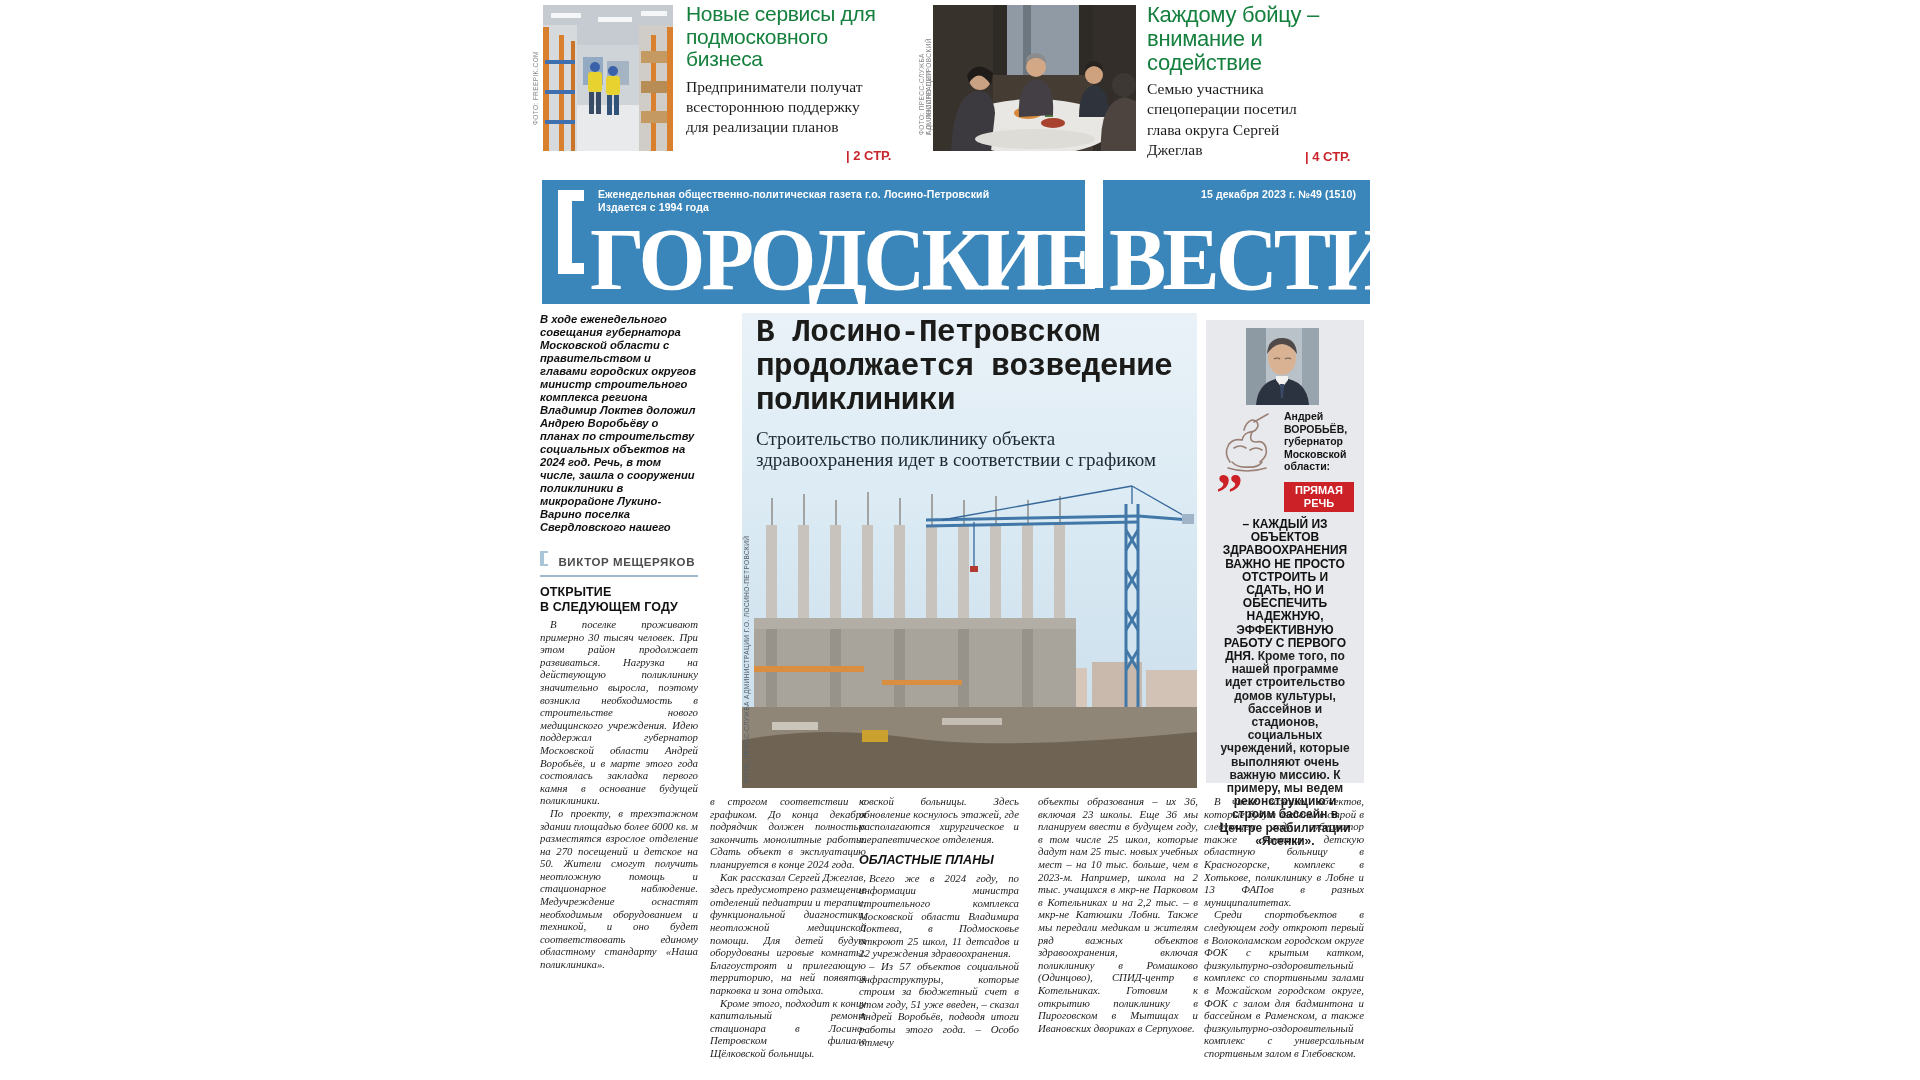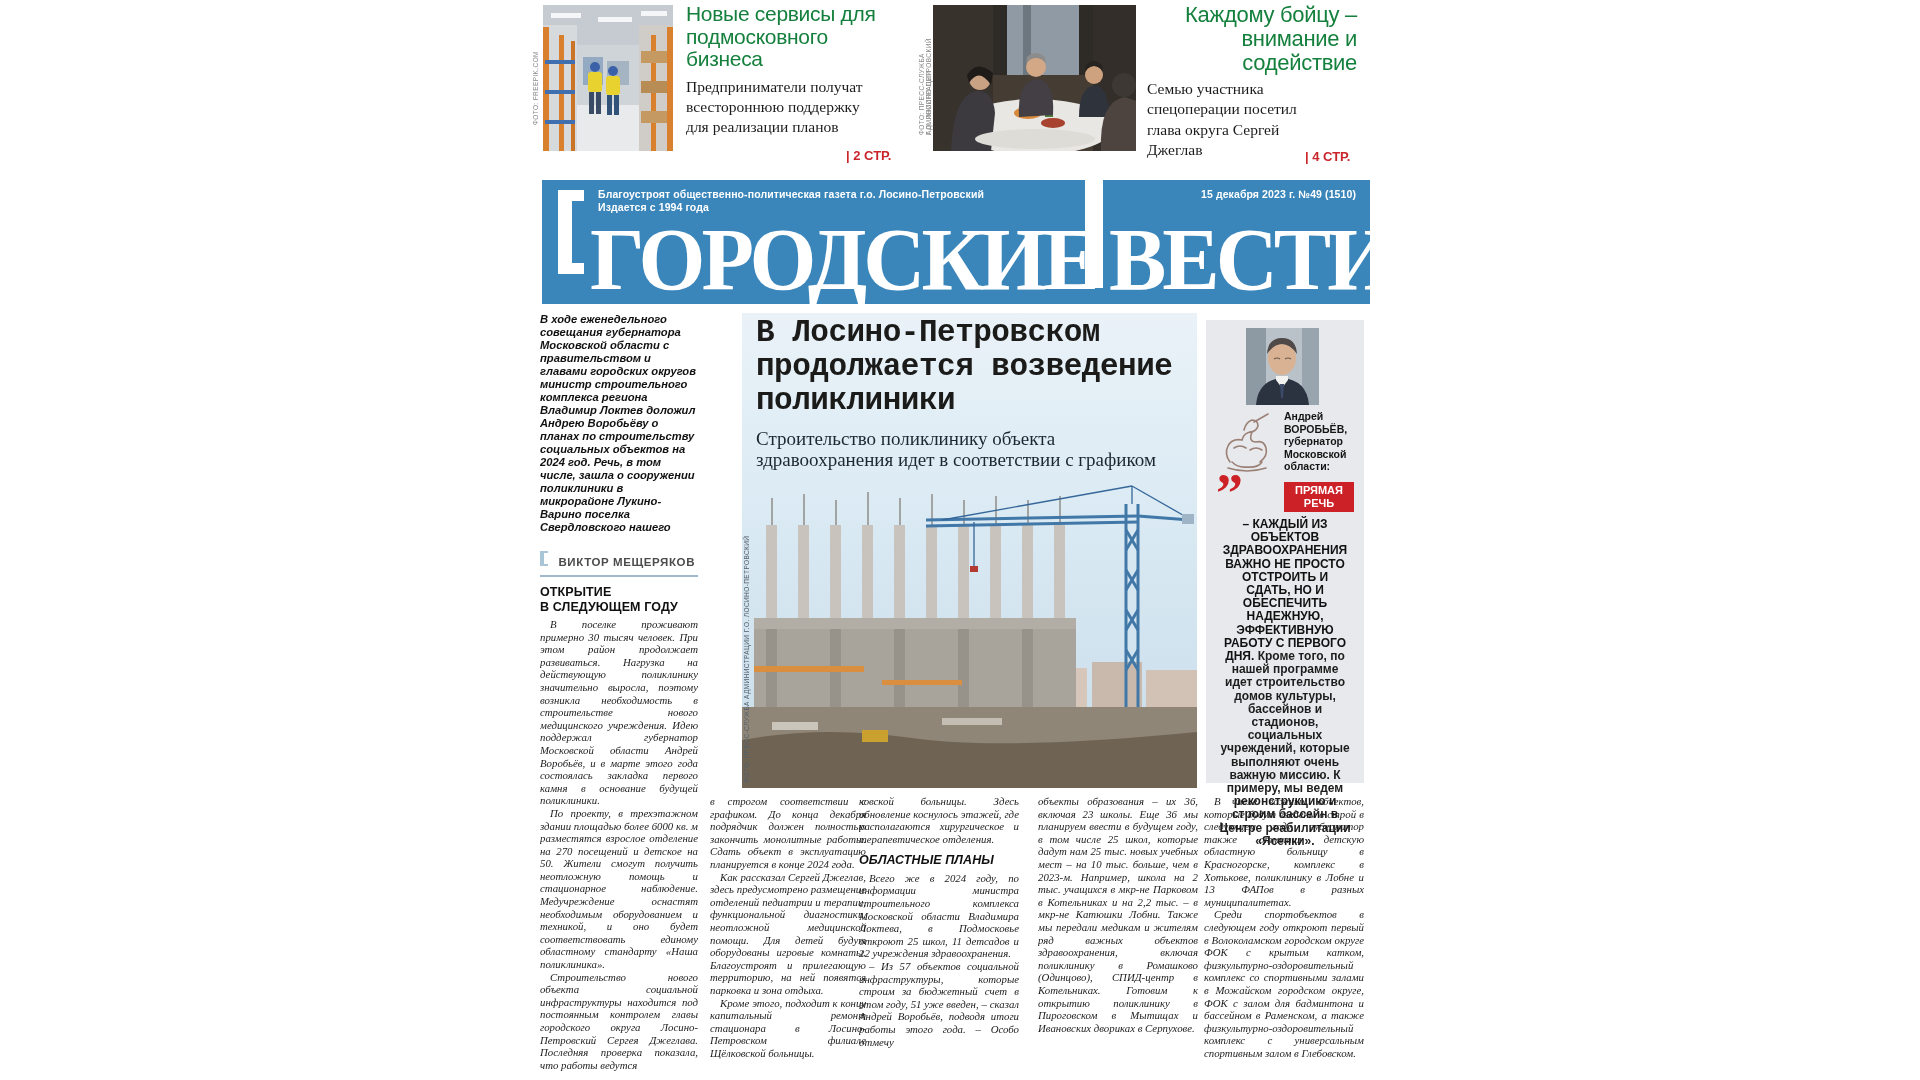--- a/index.html
+++ b/index.html
@@ -132,28 +132,28 @@
           <path d="M152 66 Q161 56 170 66 L169 60 Q160 52 153 60 Z" fill="#262320"></path>
         </g>
       <g>
           <path d="M168 146 Q166 96 192 92 L203 96 L203 146 Z" fill="#4d4440"></path>
           <circle cx="191" cy="80" r="12" fill="#3d3834"></circle>
         </g>
       <ellipse cx="102" cy="134" rx="60" ry="10" fill="#dedcd6"></ellipse>
     </svg>
   </div>
   <div class="abs" style="left:609px;top:3px;width:223px;height:170px;">
-    <div class="t-head" style="font-size:22px;width:210px;text-align:right;">Каждому бойцу – внимание и содействие</div>
+    <div class="t-head" style="font-size:22px;width:210px;">Каждому бойцу – внимание и содействие</div>
     <div class="t-sub" style="font-size:15.5px;margin-top:5px;width:175px;">Семью участника спецоперации посетил глава округа Сергей Джеглав</div>
     <div class="abs t-page" style="left:158px;top:146px;">| 4 СТР.</div>
   </div>
 
   <div class="abs mast" style="left:4px;top:180px;width:828px;height:124px;">
     <div class="abs mast-bracket" style="left:16px;top:10px;"></div>
-    <div class="abs mast-info" style="left:56px;top:8px;">Благоустроят общественно-политическая газета г.о. Лосино-Петровский</div>
+    <div class="abs mast-info" style="left:56px;top:8px;">Еженедельная общественно-политическая газета г.о. Лосино-Петровский</div>
     <div class="abs mast-info" style="left:56px;top:21px;">Издается с 1994 года</div>
     <div class="abs mast-info" style="right:14px;top:8px;">15 декабря 2023 г. №49 (1510)</div>
     <div class="abs mast-title" style="left:48px;top:34px;">ГОРОДСКИЕ</div>
     <div class="abs mast-title" style="left:567px;top:34px;">ВЕСТИ</div>
     <div class="abs mast-notch" style="left:543px;top:0;width:18px;height:108px;"></div>
   </div>
 
   <div class="abs hero" style="left:204px;top:313px;width:455px;height:475px;">
     <svg class="abs" style="left:0;top:157px;" width="455" height="318" viewBox="0 0 455 318">
       <rect x="285" y="198" width="60" height="46" fill="#d7c6ba"></rect>
@@ -236,21 +236,20 @@
       <span class="byline" style="margin-left:6px;">ВИКТОР МЕЩЕРЯКОВ</span>
     </div>
     <div class="byline-rule" style="margin-top:5px;width:158px;"></div>
     <div class="colsub" style="margin-top:8px;">
       <div>ОТКРЫТИЕ</div>
       <div>В СЛЕДУЮЩЕМ ГОДУ</div>
     </div>
     <div class="bodytext clip" style="margin-top:4px;height:460px;">
       <p>В поселке проживают примерно 30 тысяч человек. При этом район продолжает развиваться. Нагрузка на действующую поликлинику значительно выросла, поэтому возникла необходимость в строительстве нового медицинского учреждения. Идею поддержал губернатор Московской области Андрей Воробьёв, и в марте этого года состоялась закладка первого камня в основание будущей поликлиники.</p>
       <p>По проекту, в трехэтажном здании площадью более 6000 кв. м разместятся взрослое отделение на 270 посещений и детское на 50. Жители смогут получить неотложную помощь и стационарное наблюдение. Медучреждение оснастят необходимым оборудованием и техникой, и оно будет соответствовать единому областному стандарту «Наша поликлиника».</p>
-      <p>Строительство нового объекта социальной инфраструктуры находится под постоянным контролем главы городского округа Лосино-Петровский Сергея Джеглава. Последняя проверка показала, что работы ведутся</p>
     </div>
   </div>
 
   <div class="abs bodytext clip" style="left:172px;top:795px;width:156px;height:285px;">
     <p class="noind">в строгом соответствии с графиком. До конца декабря подрядчик должен полностью закончить монолитные работы. Сдать объект в эксплуатацию планируется в конце 2024 года.</p>
     <p>Как рассказал Сергей Джеглав, здесь предусмотрено размещение отделений педиатрии и терапии, функциональной диагностики, неотложной медицинской помощи. Для детей будут оборудованы игровые комнаты. Благоустроят и прилегающую территорию, на ней появятся парковка и зона отдыха.</p>
     <p>Кроме этого, подходит к концу капитальный ремонт стационара в Лосино-Петровском филиале Щёлковской больницы.</p>
   </div>
 
   <div class="abs clip" style="left:321px;top:795px;width:160px;height:285px;">

